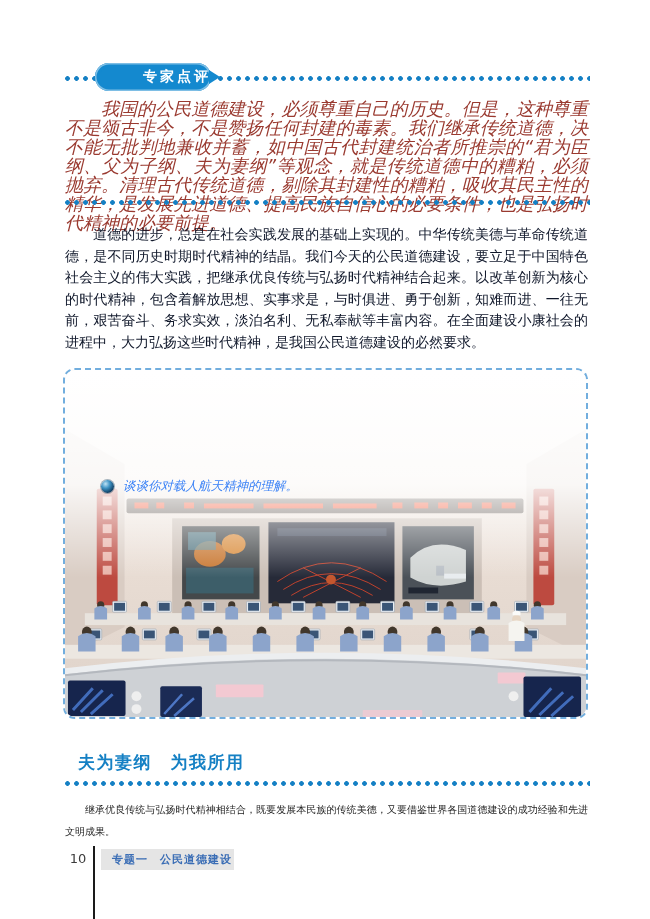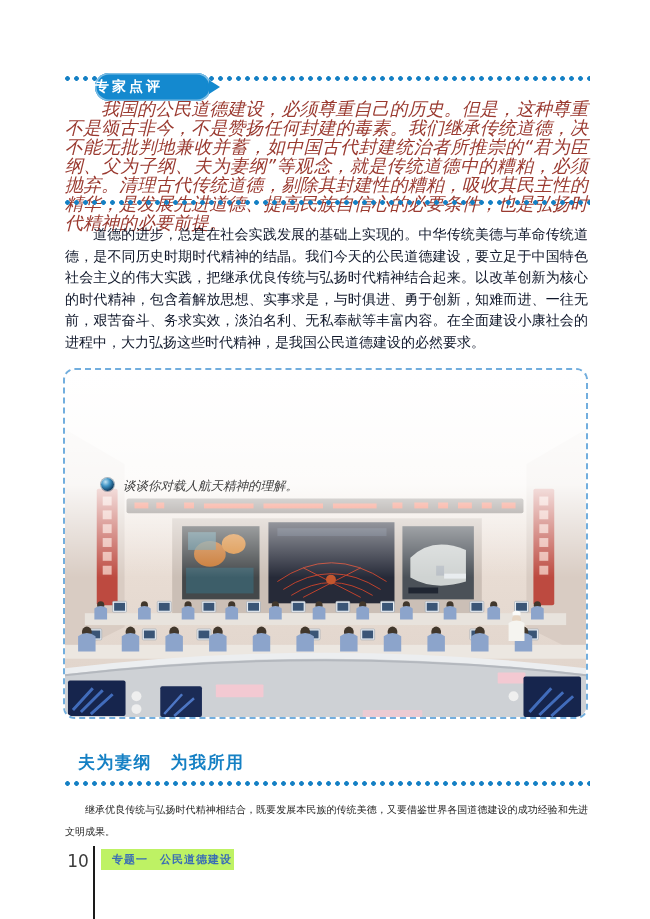--- a/index.html
+++ b/index.html
@@ -15,23 +15,23 @@
     position:absolute; height:5px;
     background-image:radial-gradient(circle at 2.5px 2.5px,#1580c4 2px,transparent 2.7px);
     background-size:9px 5px; background-repeat:repeat-x;
   }
   #dotline-top    { left:65px; right:60px; top:76px; }
   #dotline-mid    { left:65px; right:60px; top:200px; }
   #dotline-bottom { left:65px; right:60px; top:781px; }
 
   
   .badge {
-    position:absolute; left:95px; top:73px; width:116px; height:28px;
+    position:absolute; left:95px; top:63px; width:116px; height:28px;
     background:#1489cf; border-radius:14px;
-    display:flex; align-items:center; justify-content:flex-start;
+    display:flex; align-items:center; justify-content:flex-end;
     color:#ffffff; font-size:14px; font-weight:bold; letter-spacing:3px;
     box-shadow:inset 0 0 0 1.5px rgba(255,255,255,.45), inset 0 0 0 4px #1489cf;
     z-index:3;
   }
   .badge::after {
     content:""; position:absolute; right:-9px; top:50%; transform:translateY(-50%);
     border-top:7px solid transparent; border-bottom:7px solid transparent;
     border-left:11px solid #1489cf;
   }
 
@@ -55,47 +55,47 @@
     background:#ffffff;
   }
   .activity-photo { position:absolute; left:0; top:0; width:100%; height:100%; }
   .activity-text {
     position:absolute; left:18px; right:16px; top:12px; z-index:2;
     color:#1c1c1c; font-size:12.5px; line-height:19.5px; text-indent:2em;
     text-align:justify; font-style:italic;
   }
   .activity-question {
     position:absolute; left:36px; top:108px; z-index:2;
-    display:flex; gap:9px;
-    color:#404040; font-size:12.5px; font-style:italic;
+    display:flex; align-items:center; gap:9px;
+    color:#3b82f6; font-size:12.5px; font-style:italic;
   }
   .sphere-icon {
     width:13px; height:13px; border-radius:50%;
     background:radial-gradient(circle at 35% 30%, #bfe3f5 0%, #3f93c4 35%, #0d3a5e 75%, #06233c 100%);
     box-shadow:0 0 0 1px rgba(10,50,80,.35);
     flex:0 0 auto;
   }
 
   
   .section-heading {
     position:absolute; left:78px; top:751px;
     color:#1580c4; font-size:17px; font-weight:bold; letter-spacing:1.5px;
   }
 
   
   .footer-pagenum {
     position:absolute; left:66px; top:851px; width:24px; text-align:center;
-    color:#3c3c3c; font-size:17px;
+    color:#3c3c3c; font-size:13px;
   }
   .footer-vline {
     position:absolute; left:93px; top:846px; width:2px; height:73px; background:#1a1a1a;
   }
   .footer-bar {
     position:absolute; left:101px; top:849px; width:133px; height:21px;
-    background:#bef264; display:flex; align-items:center; padding-left:11px;
+    background:#e5e5e5; display:flex; align-items:center; padding-left:11px;
     color:#3a6db5; font-size:11px; font-weight:bold; letter-spacing:1px;
   }
 </style>
 </head>
 <body>
 
 <div class="page">
 
   <div class="dotline" id="dotline-top"></div>
   <div class="badge">

